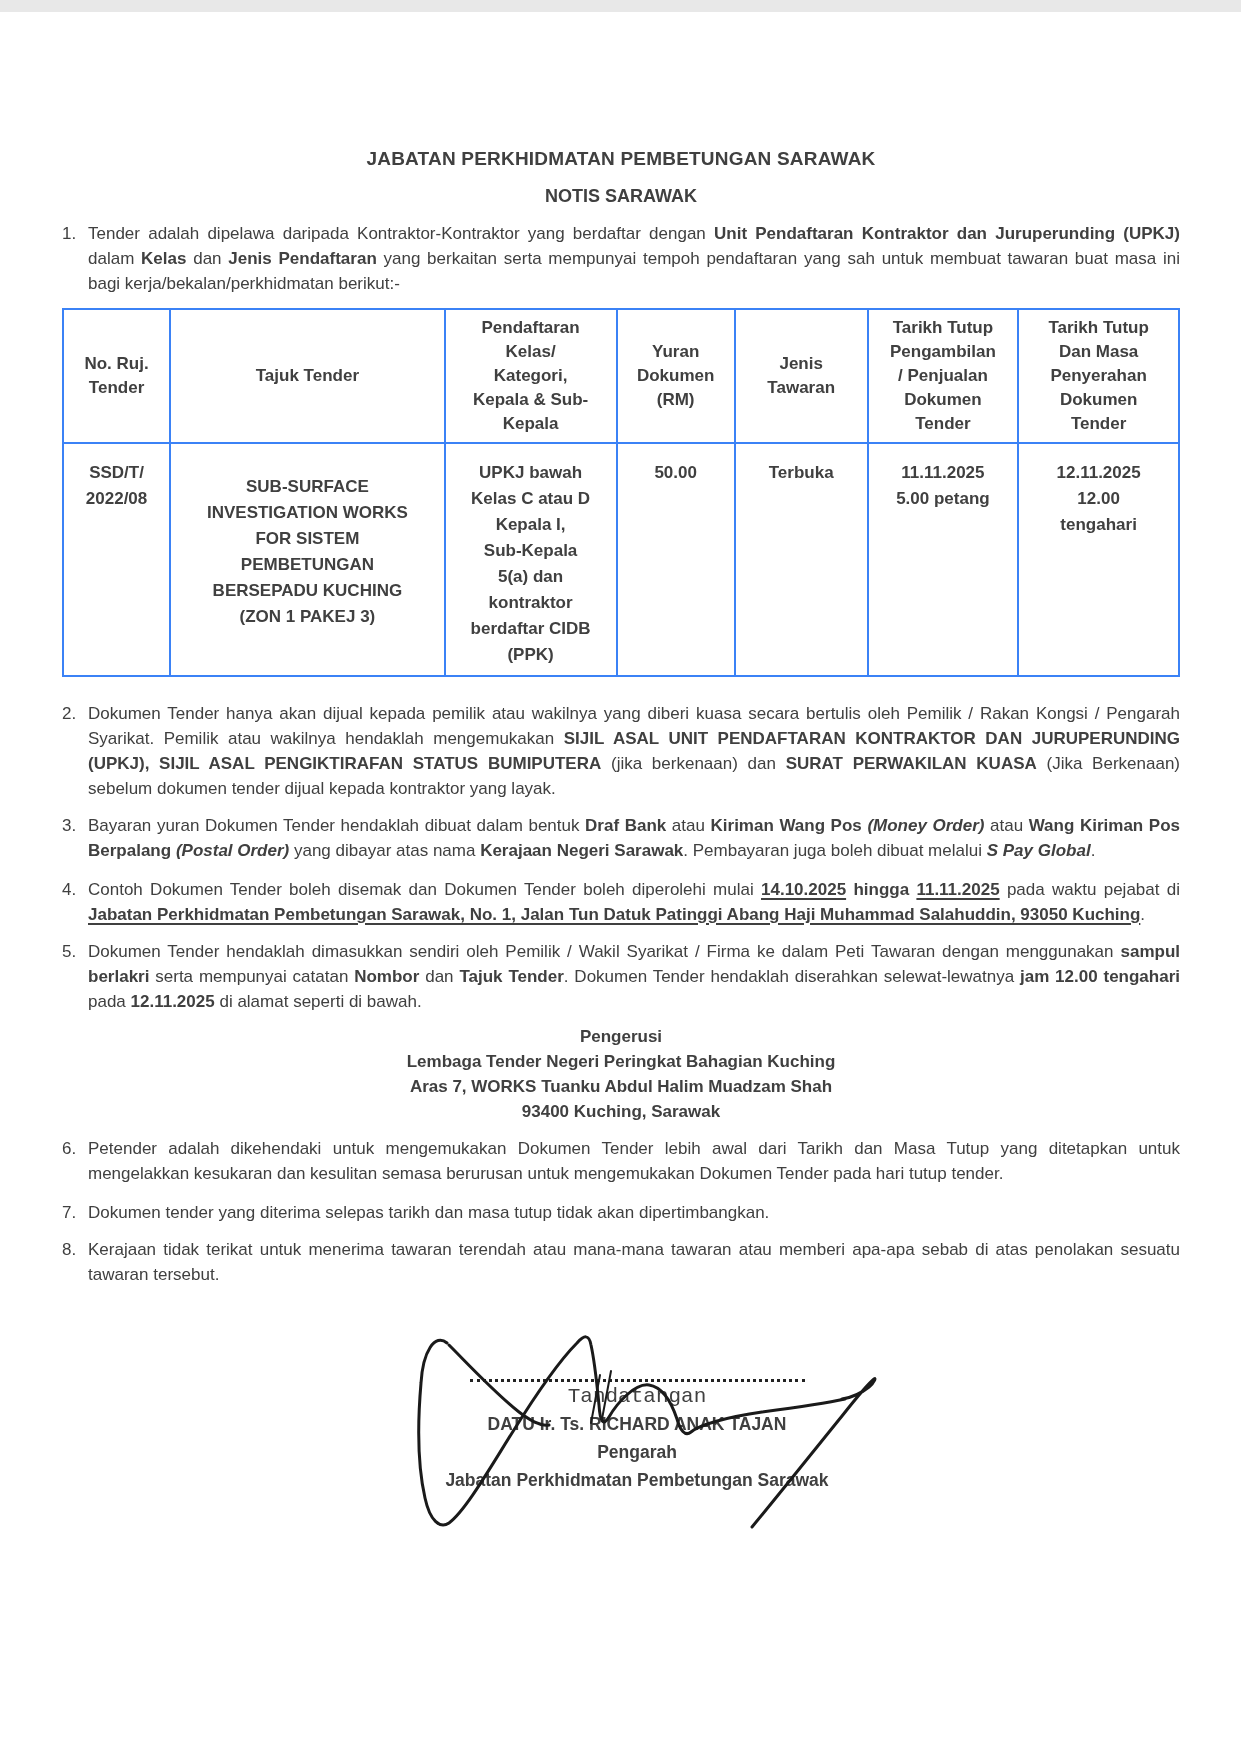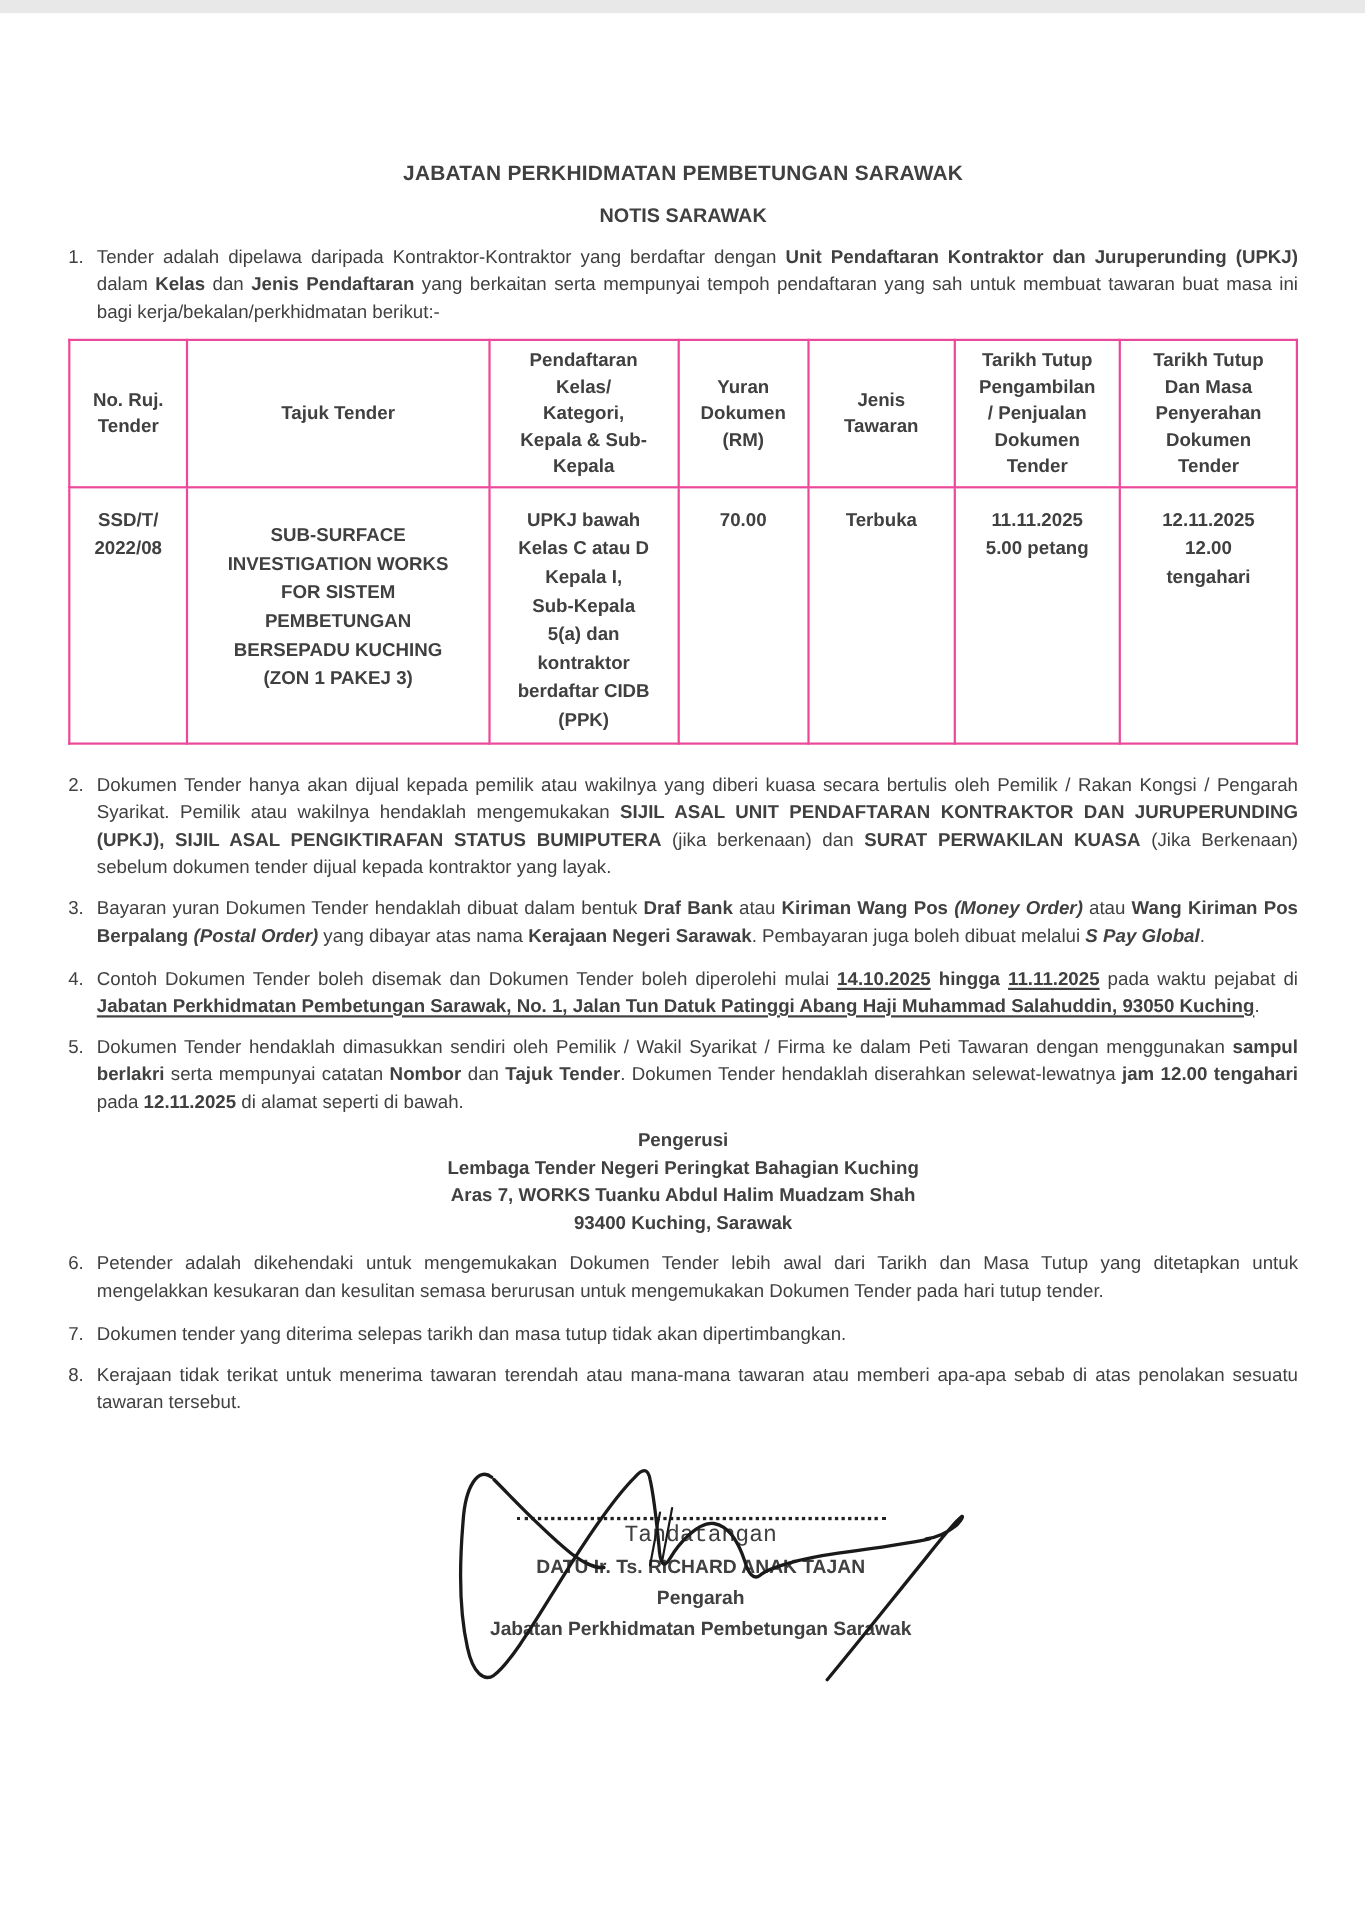--- a/index.html
+++ b/index.html
@@ -56,21 +56,21 @@
   .u { text-decoration: underline; text-decoration-thickness: 2px; text-underline-offset: 3px; }
 
   
   table.tender {
     width: 100%;
     border-collapse: collapse;
     margin-top: 12px;
     table-layout: fixed;
   }
   table.tender th, table.tender td {
-    border: 2px solid #ec4899;
+    border: 2px solid #3b82f6;
     font-weight: bold;
     font-size: 17px;
     text-align: center;
     white-space: pre-line;
     padding: 6px 4px;
   }
   table.tender th {
     height: 125px;
     vertical-align: middle;
     line-height: 24px;
@@ -180,21 +180,21 @@
 BERSEPADU KUCHING
 (ZON 1 PAKEJ 3)</td>
         <td>UPKJ bawah
 Kelas C atau D
 Kepala I,
 Sub-Kepala
 5(a) dan
 kontraktor
 berdaftar CIDB
 (PPK)</td>
-        <td>70.00</td>
+        <td>50.00</td>
         <td>Terbuka</td>
         <td>11.11.2025
 5.00 petang</td>
         <td>12.11.2025
 12.00
 tengahari</td>
       </tr>
     </tbody>
   </table>
 

